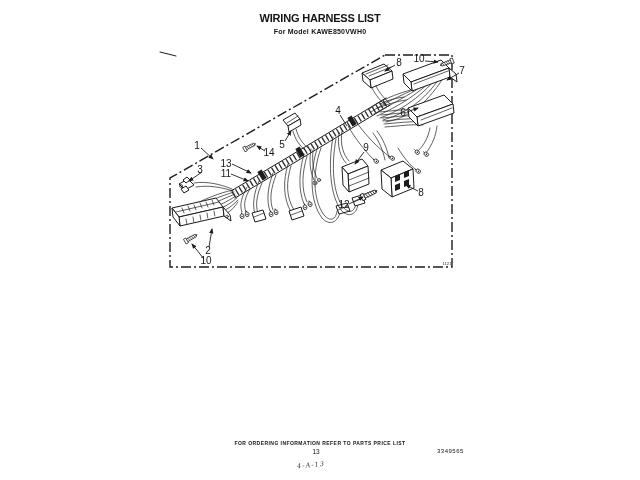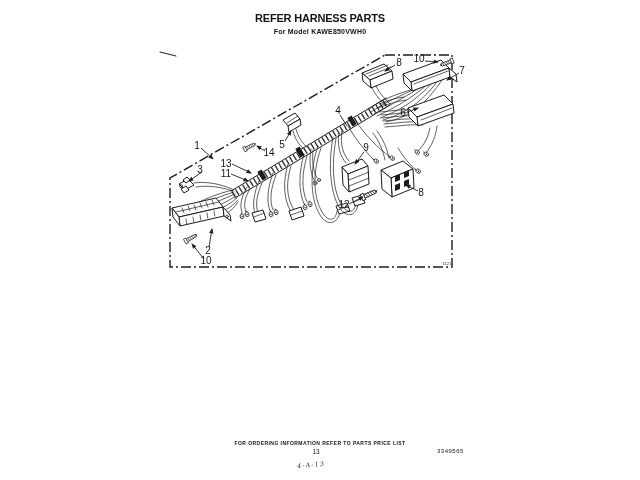--- a/index.html
+++ b/index.html
@@ -25,21 +25,21 @@
   .border{fill:none;stroke:#1c1c1c;stroke-width:1.4;stroke-dasharray:10 3 2 3;}
   .leader{fill:none;stroke:#1c1c1c;stroke-width:0.9;}
   .co{font-family:"Liberation Sans",sans-serif;font-size:10px;fill:#151515;text-anchor:middle;}
   .plate{font-family:"Liberation Sans",sans-serif;font-size:4.2px;fill:#333;text-anchor:middle;}
 </style>
 </head>
 <body>
 
 <div class="page">
 
-  <div class="title">REFER HARNESS PARTS</div>
+  <div class="title">WIRING HARNESS LIST</div>
   <div class="subtitle">For Model KAWE850VWH0</div>
 
   <svg class="diagram" width="640" height="480" viewBox="0 0 640 480">
     <defs>
       <marker id="arw" viewBox="0 0 6 6" markerWidth="6" markerHeight="6" refX="5" refY="3" orient="auto">
         <path d="M0,0.6 L6,3 L0,5.4 Z" fill="#1c1c1c"></path>
       </marker>
       <g id="screw">
         <path d="M-1.5,-3 L1.5,-3 L1.5,3 L-1.5,3 Z" fill="#ffffff" stroke="#1c1c1c" stroke-width="0.8"></path>
         <path d="M1.5,-1.7 L12.5,-1.5 L12.5,1.5 L1.5,1.7 Z" fill="#ffffff" stroke="#1c1c1c" stroke-width="0.7"></path>

